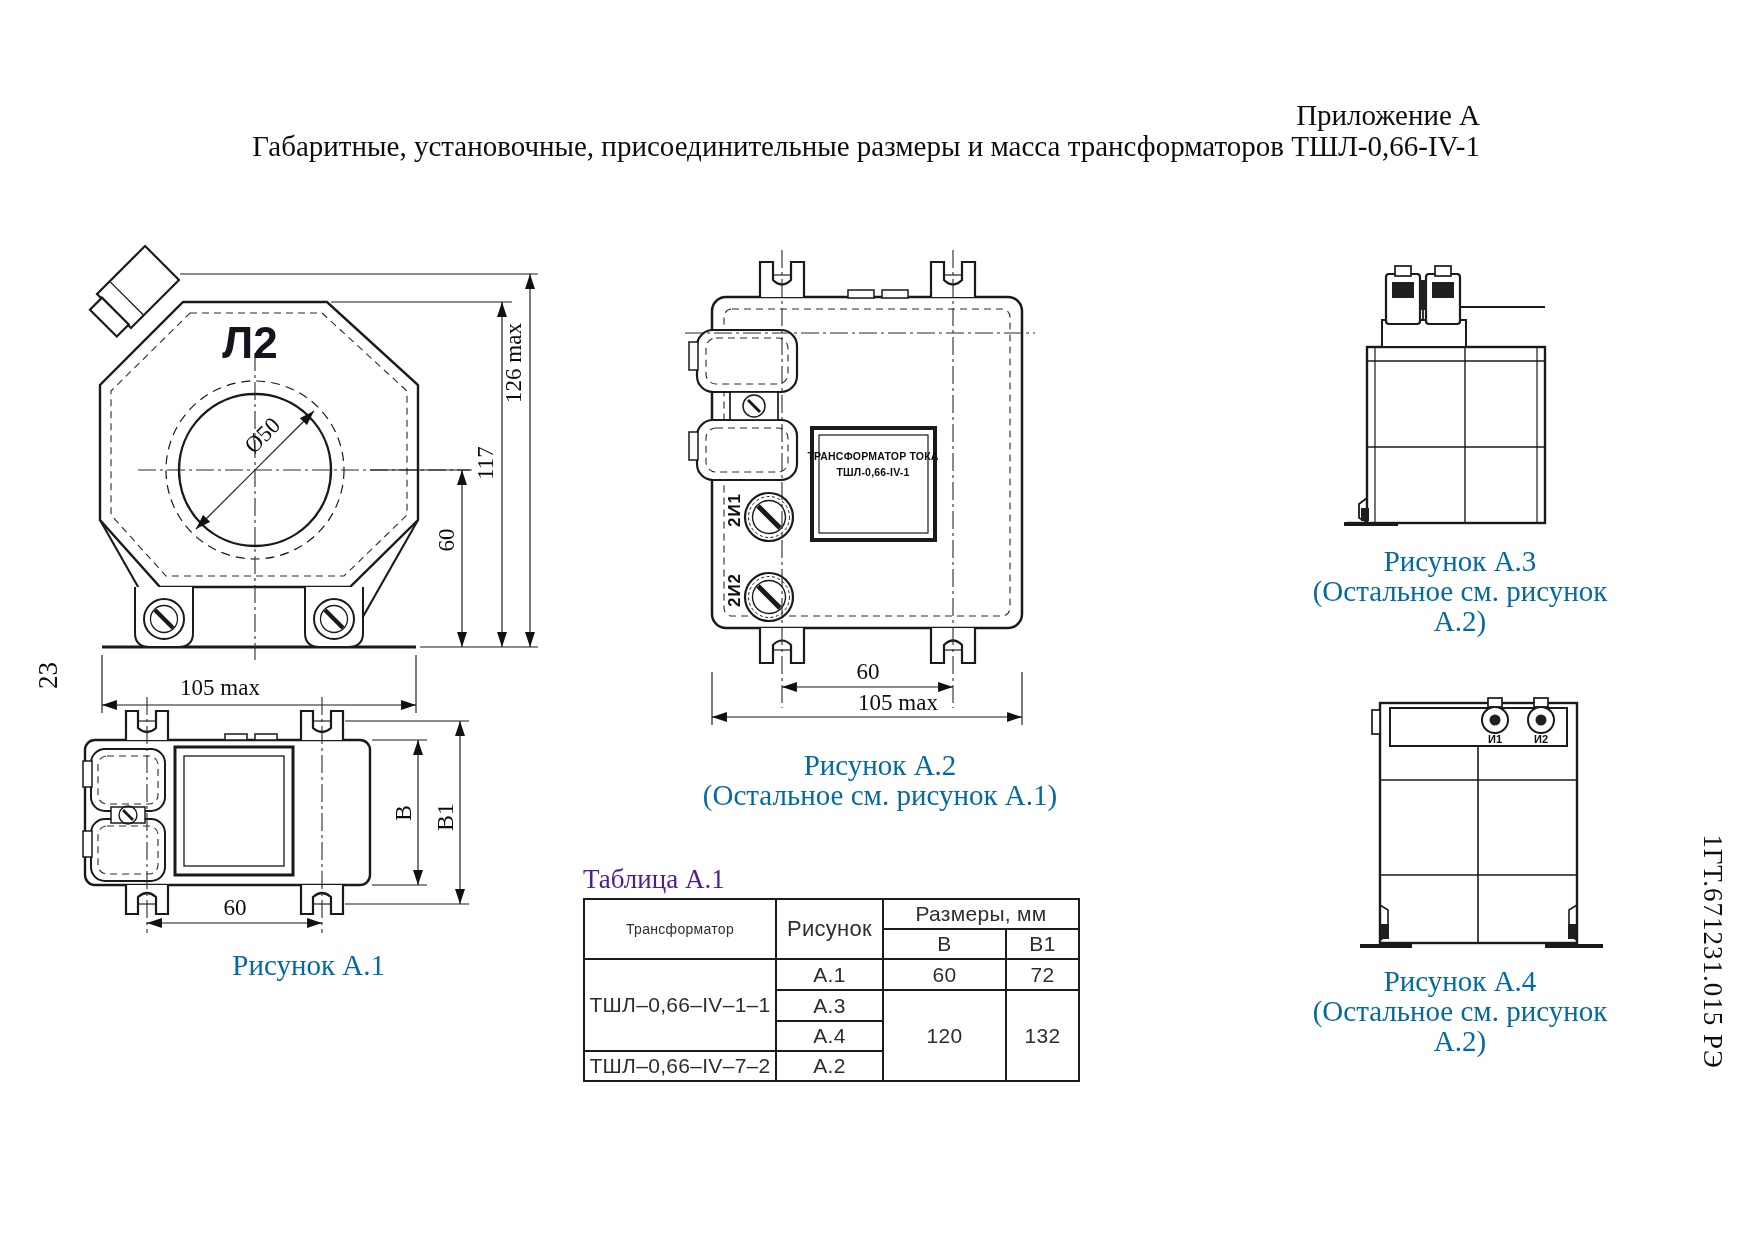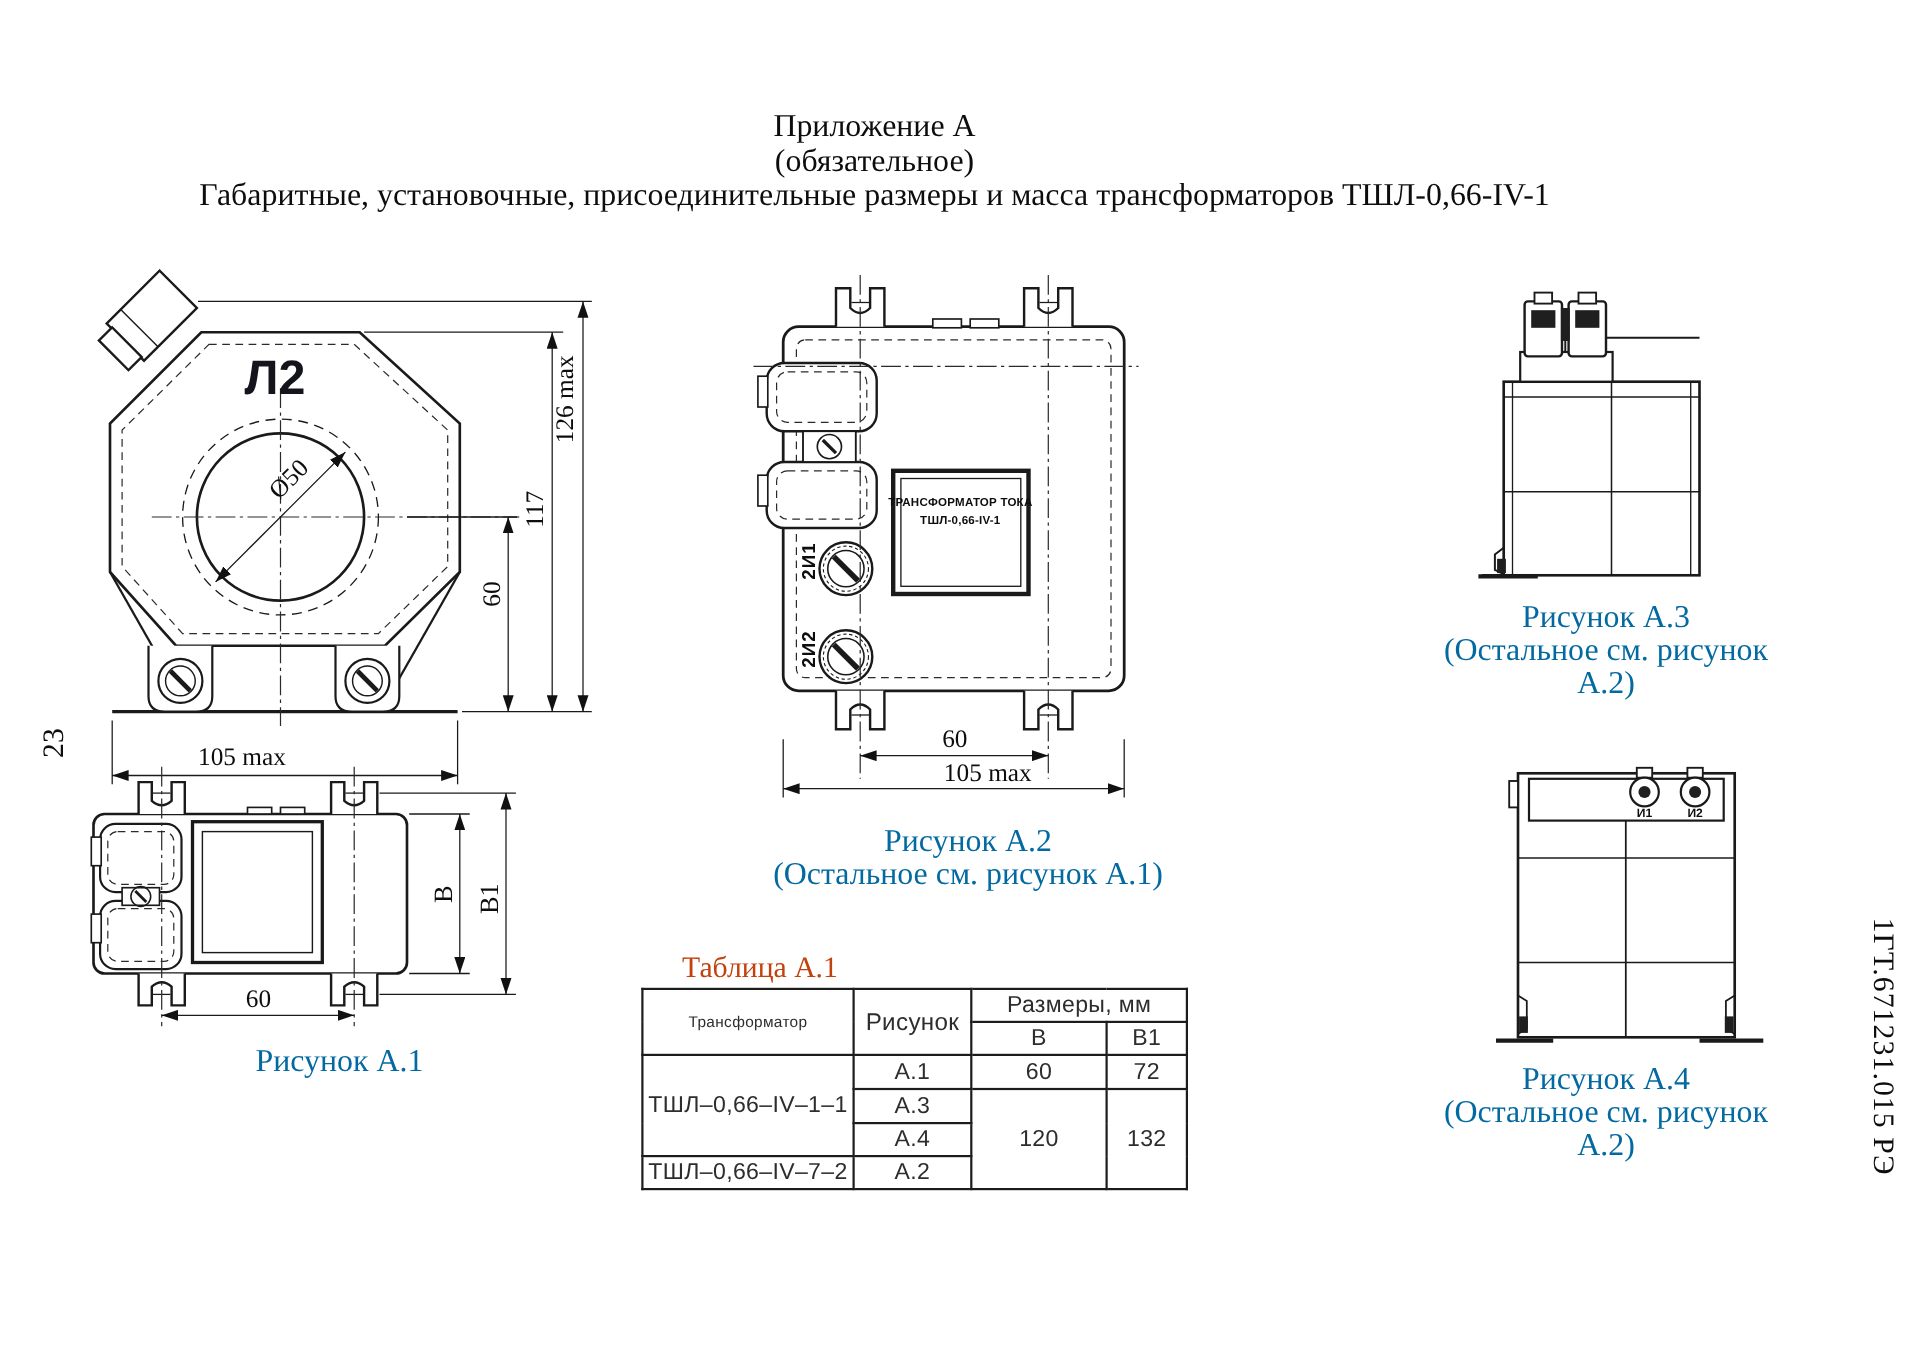--- a/index.html
+++ b/index.html
@@ -1,53 +1,52 @@
 <!DOCTYPE html>
 <html><head>
 <meta charset="utf-8">
 <style>
   html,body{margin:0;padding:0;background:#ffffff;}
   .page{position:relative;width:1755px;height:1241px;background:#fff;
         font-family:"Liberation Serif",serif;color:#111;overflow:hidden;}
   .abs{position:absolute;}
-  .titleblock{left:110px;top:100px;width:1370px;text-align:center;
+  .titleblock{left:110px;top:100px;width:1370px;text-align:right;
               font-size:29px;line-height:31px;color:#0d0d0d;}
   .titleblock div{margin-bottom:0px;}
   .cap{font-size:29px;line-height:30px;text-align:center;color:#0369a1;}
   .vtext{font-size:27px;color:#0d0d0d;white-space:nowrap;}
   
   svg{overflow:visible;display:block;}
   svg .s{stroke:#1a1a1a;fill:none;}
   svg .sw{stroke:#1a1a1a;fill:#ffffff;}
   svg .dk{fill:#1f1f1f;stroke:none;}
   svg .cd{stroke:#2a2a2a;stroke-width:1.1;fill:none;stroke-dasharray:18 4 3 4;}
   svg .dsh{stroke:#2a2a2a;stroke-width:1.1;fill:none;stroke-dasharray:7 5;}
   svg .thin{stroke:#1a1a1a;stroke-width:1.15;fill:none;}
   svg text{stroke:none;}
   .dimt{font:23px "Liberation Serif",serif;fill:#0d0d0d;}
   .dimt2{font:24px "Liberation Serif",serif;fill:#0d0d0d;}
   .lbl2{font:600 44px "Liberation Sans",sans-serif;fill:#14141c;}
   .np{font:700 10.5px "Liberation Sans",sans-serif;fill:#0d0d0d;letter-spacing:.2px;}
   .tlab{font:700 17px "Liberation Sans",sans-serif;fill:#0d0d0d;letter-spacing:1px;}
   .tlab2{font:700 11px "Liberation Sans",sans-serif;fill:#0d0d0d;}
   
-  .ttitle{left:583px;top:864px;font-size:27px;color:#c2410c;margin-left:37px;}
+  .ttitle{left:583px;top:864px;font-size:27px;color:#4c1d95;}
   .gtable{left:583px;top:898px;border-collapse:collapse;table-layout:fixed;
           font-family:"Liberation Sans",sans-serif;color:#2d2d2d;}
   .gtable td{border:2.6px solid #1c1c1c;text-align:center;vertical-align:middle;
              font-size:21px;letter-spacing:.3px;padding:0;overflow:hidden;}
 </style>
 </head>
 <body>
 
 <div class="page">
 
   <div class="abs titleblock">
     <div>Приложение А</div>
-    <div>(обязательное)</div>
     <div>Габаритные, установочные, присоединительные размеры и масса трансформаторов ТШЛ-0,66-IV-1</div>
   </div>
 
   <div class="abs vtext" style="left:35px;top:660px;transform:rotate(-90deg);">23</div>
 
   <div class="abs vtext" style="left:1542px;top:936px;width:340px;text-align:center;transform:rotate(90deg);letter-spacing:1px;">1ГТ.671231.015 РЭ</div>
 
   <svg class="abs" style="left:60px;top:235px;" width="490" height="495" viewBox="0 0 490 495">
     <defs>
       <marker id="ar1" viewBox="0 0 12 8" refX="12" refY="4" markerWidth="13" markerHeight="8.7" orient="auto-start-reverse">

